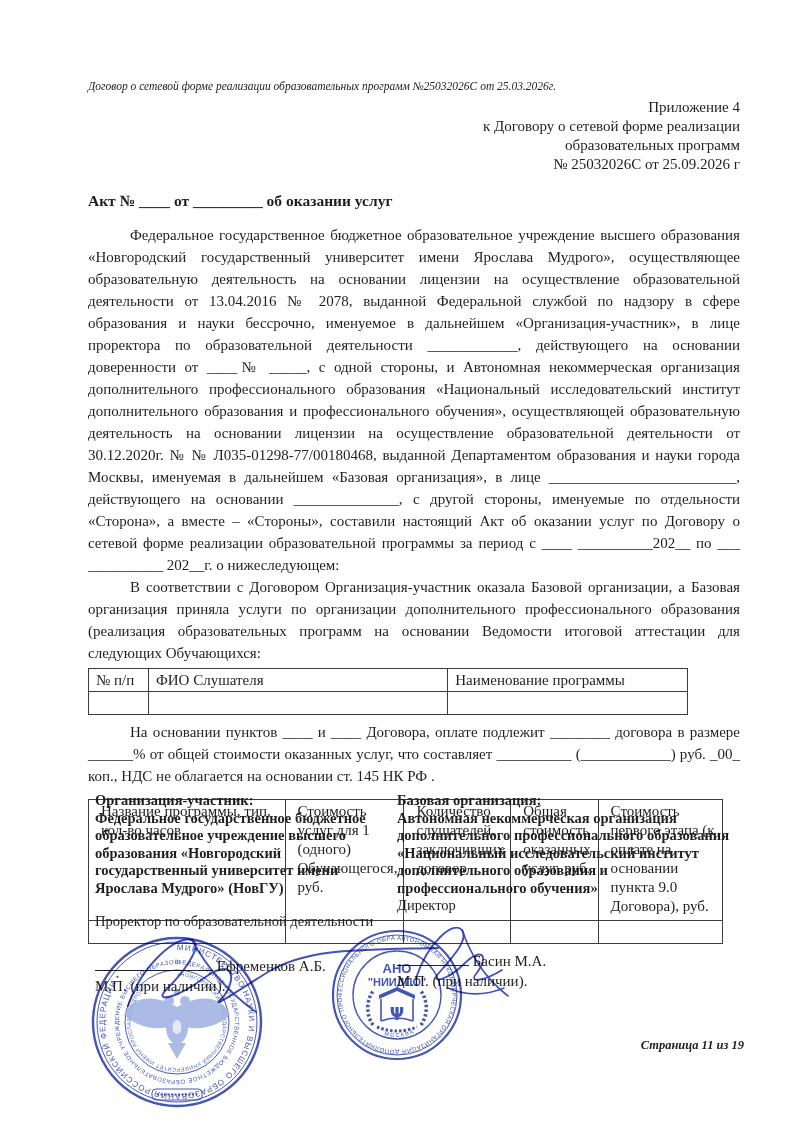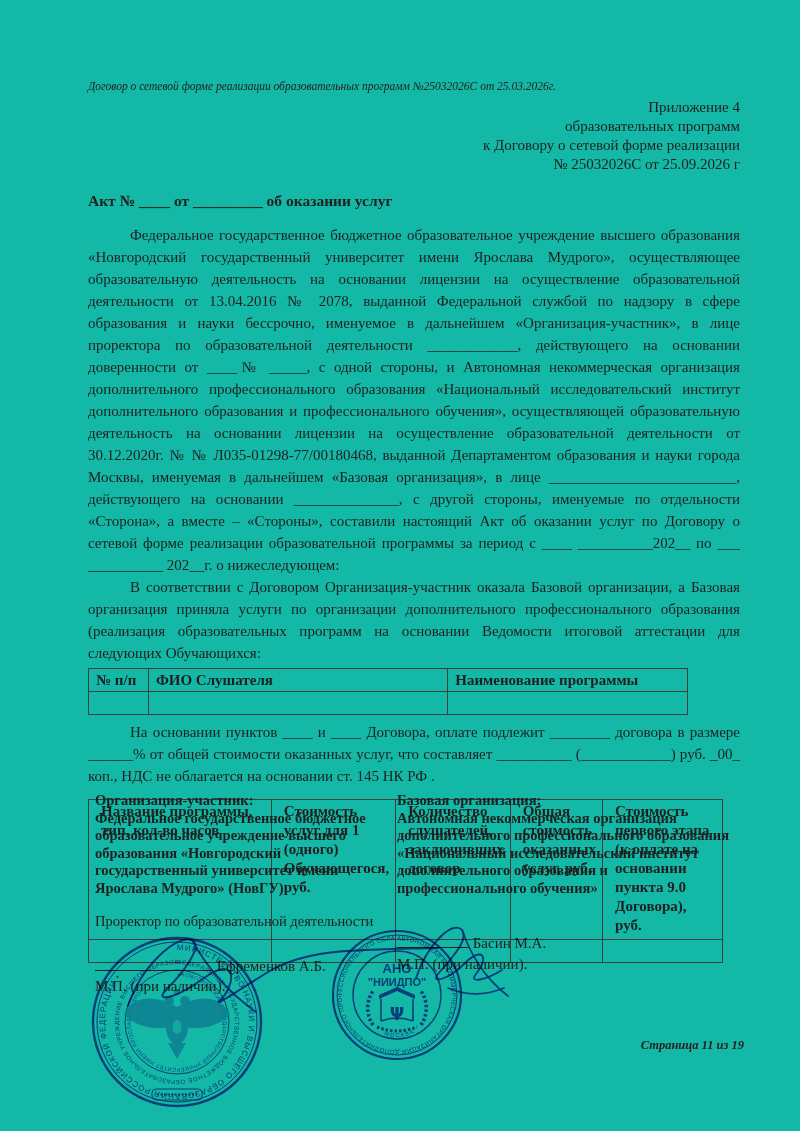--- a/index.html
+++ b/index.html
@@ -1,35 +1,35 @@
 <!DOCTYPE html>
 <html lang="ru"><head>
 <meta charset="utf-8">
 <style>
   html,body{margin:0;padding:0;background:#e8e8e8;}
   .page{
     position:relative;
     width:800px;height:1131px;
     margin:0 auto;
-    background:#14b8a6;
+    background:#ffffff;
     font-family:"Liberation Serif","DejaVu Serif",serif;
     color:#1f1f1f;
     overflow:hidden;
     box-sizing:border-box;
   }
   .flow{position:absolute;left:88px;top:80px;width:652px;}
   .header-note{font-style:italic;font-size:11.5px;color:#222;}
   .appendix{text-align:right;font-size:15px;line-height:19px;margin-top:6px;}
   .form-label{font-style:italic;font-size:15px;margin-top:15px;}
   .act-title{font-weight:bold;font-size:15.5px;margin-top:18px;margin-bottom:14px;}
   .para{font-size:15px;line-height:22px;text-align:justify;text-indent:42px;margin:0;}
   .doc-table{border-collapse:collapse;margin-top:4px;}
   .doc-table th,.doc-table td{
     border:1px solid #3c3c3c;
-    font-size:15px;font-weight:bold;text-align:left;
+    font-size:15px;font-weight:normal;text-align:left;
     padding:1px 7px;vertical-align:top;line-height:20px;
   }
   .doc-table{border:1.5px solid #2e2e2e;}
   .t1{width:92%;}
   .t1 .empty-row td{height:20px;}
   .t2{width:97.4%;margin-top:12px;}
   .t2 th{line-height:19px;padding:2px 6px 4px 12px;}
   .t2 .empty-row td{height:20px;}
   .mid-para{margin-top:6px;}
   
@@ -62,22 +62,22 @@
 <body>
 
 <div class="page">
 
   <div class="flow">
 
     <div class="header-note">Договор о сетевой форме реализации образовательных программ №25032026С от 25.03.2026г.</div>
 
     <div class="appendix">
       <div>Приложение 4</div>
+      <div>к Договору о сетевой форме реализации</div>
       <div>образовательных программ</div>
-      <div>к Договору о сетевой форме реализации</div>
       <div>№ 25032026С  от 25.09.2026 г</div>
     </div>
 
 
     <div class="act-title">Акт № ____  от _________ об оказании услуг</div>
 
     <p class="para">Федеральное государственное бюджетное образовательное учреждение высшего образования «Новгородский государственный университет имени Ярослава Мудрого», осуществляющее образовательную деятельность на основании лицензии на осуществление образовательной деятельности от 13.04.2016 № 2078,  выданной Федеральной службой по надзору в сфере образования и науки бессрочно, именуемое в дальнейшем «Организация-участник», в лице проректора по образовательной деятельности ____________, действующего на основании доверенности от ____№ _____, с одной стороны,  и Автономная некоммерческая организация дополнительного профессионального образования «Национальный исследовательский институт дополнительного образования и профессионального обучения», осуществляющей образовательную деятельность на основании лицензии на осуществление образовательной деятельности от 30.12.2020г. № № Л035-01298-77/00180468, выданной Департаментом образования и науки города Москвы, именуемая в дальнейшем «Базовая организация», в лице _________________________, действующего на основании ______________, с другой стороны, именуемые по отдельности «Сторона», а вместе – «Стороны», составили настоящий Акт об оказании услуг по Договору о сетевой форме реализации образовательной программы за период с ____  __________202__ по ___  __________ 202__г. о нижеследующем:</p>
 
     <p class="para">В соответствии с Договором Организация-участник оказала Базовой организации, а Базовая организация приняла услуги по организации дополнительного профессионального образования (реализация образовательных программ на основании Ведомости итоговой аттестации для следующих Обучающихся:</p>
 
@@ -138,20 +138,21 @@
       <div class="sign-position">Проректор по образовательной деятельности</div>
       <div class="sig-row">
         <span class="sig-line w-left"></span>
         <span>Ефременков А.Б.</span>
       </div>
       <div class="mp-note">М.П. (при наличии).</div>
     </div>
     <div class="sign-col right">
       <div class="sign-role">Базовая организация:</div>
       <div class="sign-org">Автономная некоммерческая организация дополнительного профессионального образования «Национальный исследовательский институт дополнительного образования и профессионального обучения»</div>
+      <div class="sign-position right-pos">Директор</div>
       <div class="sig-row right-row">
         <span class="sig-line w-right"></span>
         <span>Басин М.А.</span>
       </div>
       <div class="mp-note">М.П. (при наличии).</div>
     </div>
   </div>
 
   <svg class="stamp stamp-left" width="178" height="178" viewBox="0 0 178 178">
     <defs>

